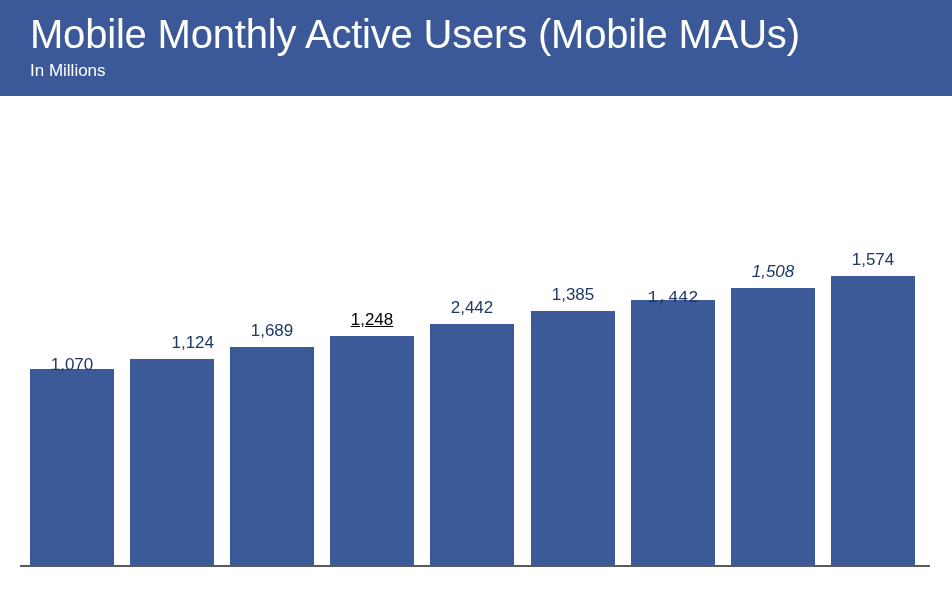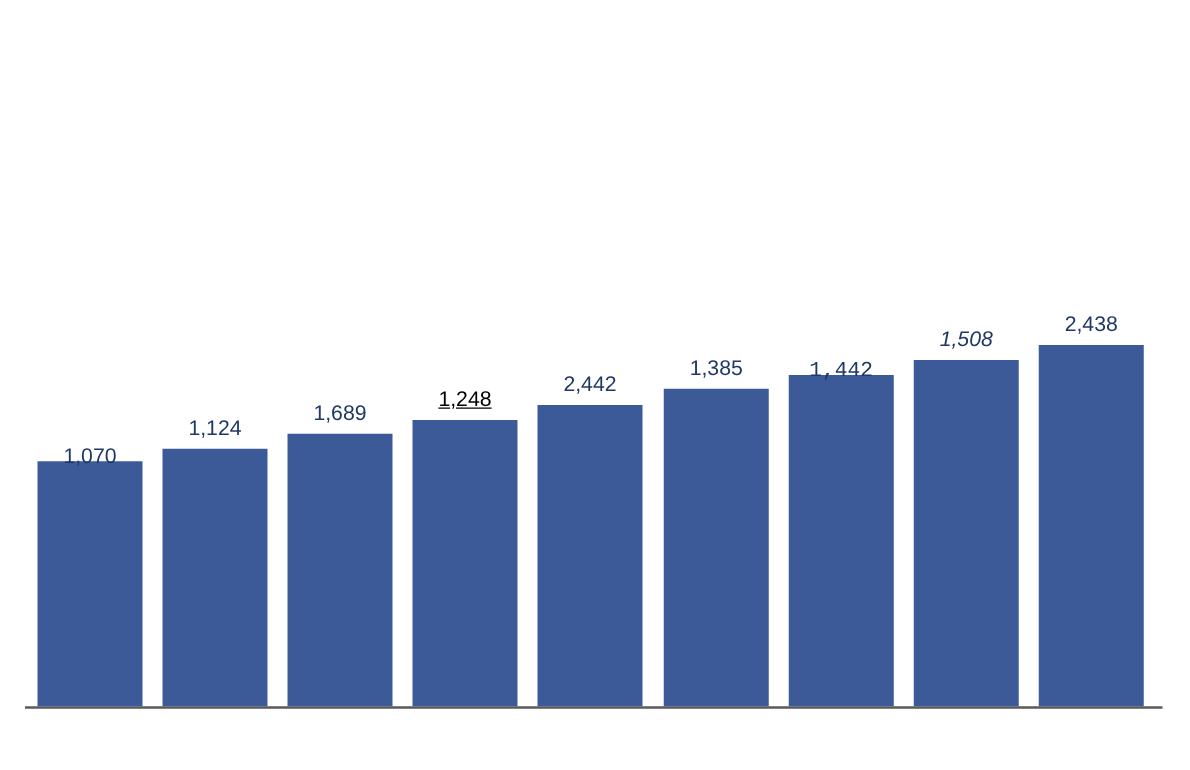--- a/index.html
+++ b/index.html
@@ -93,31 +93,35 @@
     font-weight: 400;
     line-height: 20px;
     white-space: nowrap;
   }
 </style>
 </head>
 <body>
 
 <div id="slide">
 
+  <div id="header-band">
+    <div id="chart-title">Mobile Monthly Active Users (Mobile MAUs)</div>
+    <div id="chart-subtitle">In Millions</div>
+  </div>
 
   <div id="plot-area">
     <div id="axis-line"></div>
     <div id="bars">
         <div class="bar-group" style="left: 30px;">
           <div class="bar" title="Q2'14: 1,070" style="height: 196px; background: rgb(61, 90, 152);"></div>
           <div class="bar-value" style="bottom: 190px; color: rgb(31, 56, 100);">1,070</div>
         </div>
         <div class="bar-group" style="left: 130px;">
           <div class="bar" title="Q3'14: 1,124" style="height: 206px; background: rgb(61, 90, 152);"></div>
-          <div class="bar-value" style="bottom: 212px; color: rgb(31, 56, 100);">1,124</div>
+          <div class="bar-value" style="bottom: 212px; color: rgb(31, 56, 100); text-align: right;">1,124</div>
         </div>
         <div class="bar-group" style="left: 230px;">
           <div class="bar" title="Q4'14: 1,189" style="height: 218px; background: rgb(61, 90, 152);"></div>
           <div class="bar-value" style="bottom: 224px; color: rgb(31, 56, 100);">1,689</div>
         </div>
         <div class="bar-group" style="left: 330px;">
           <div class="bar" title="Q1'15: 1,248" style="height: 229px; background: rgb(61, 90, 152);"></div>
           <div class="bar-value" style="bottom: 235px; color: #000000; text-decoration: underline;">1,248</div>
         </div>
         <div class="bar-group" style="left: 430px;">
@@ -131,18 +135,18 @@
         <div class="bar-group" style="left: 631px;">
           <div class="bar" title="Q4'15: 1,442" style="height: 265px; background: rgb(61, 90, 152);"></div>
           <div class="bar-value" style="bottom: 257px; color: rgb(31, 56, 100); font-family: Liberation Mono, monospace;">1,442</div>
         </div>
         <div class="bar-group" style="left: 731px;">
           <div class="bar" title="Q1'16: 1,508" style="height: 277px; background: rgb(61, 90, 152);"></div>
           <div class="bar-value" style="bottom: 283px; color: rgb(31, 56, 100); font-style: italic;">1,508</div>
         </div>
         <div class="bar-group" style="left: 831px;">
           <div class="bar" title="Q2'16: 1,574" style="height: 289px; background: rgb(61, 90, 152);"></div>
-          <div class="bar-value" style="bottom: 295px; color: rgb(31, 56, 100);">2,438</div>
+          <div class="bar-value" style="bottom: 295px; color: rgb(31, 56, 100);">1,574</div>
         </div>
       </div>
   </div>
 
 </div>
 
 </body></html>

